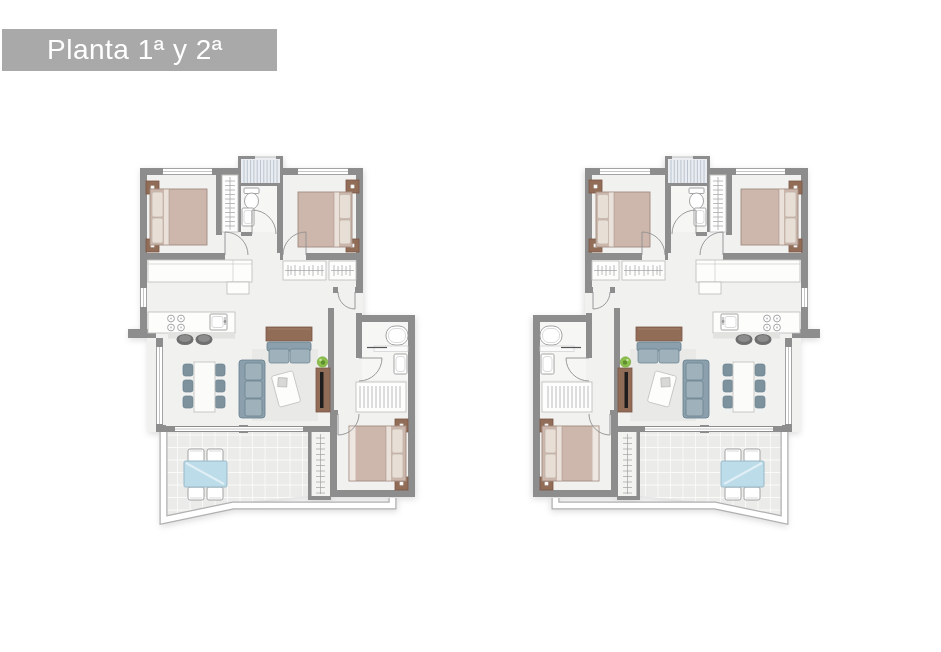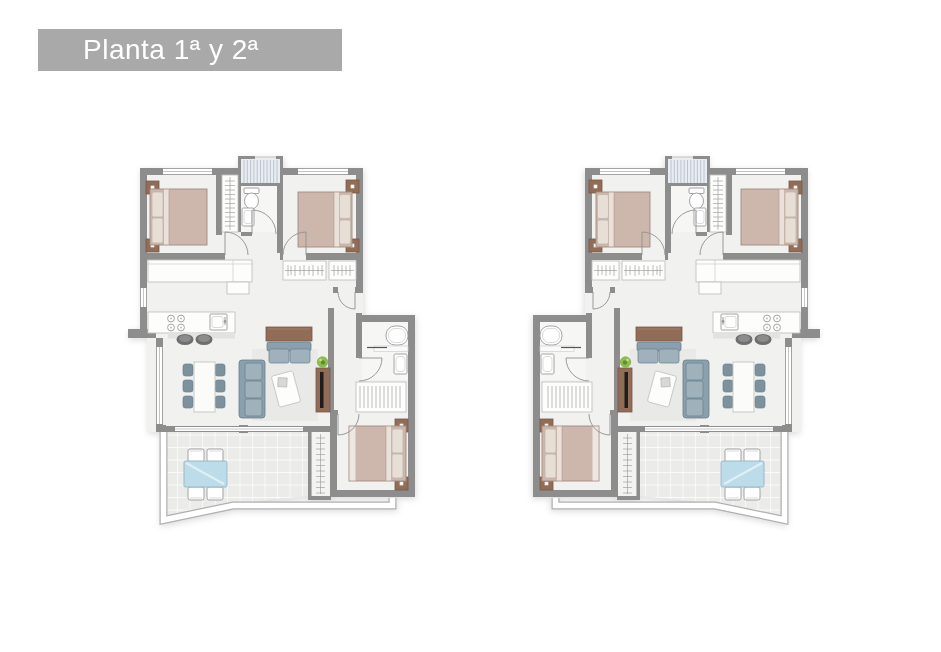--- a/index.html
+++ b/index.html
@@ -1,18 +1,18 @@
 <!DOCTYPE html>
 <html style="--banner: #a9a9a9; --wall: #8d8d8d; --floor: #f1f1f0; --floorBath: #f6f6f5; --terrace: #ebebe9; --tileLine: #ffffff; --rug: #e9e9e7; --bed: #cdb7ac; --bedEdge: #a28d81; --pillow: #e7ded6; --pillowEdge: #bfb3a8; --wood: #916d57; --woodEdge: #7a5846; --sofa: #8ba0ac; --cushion: #9fb1bb; --sofaEdge: #647f8d; --chair: #7e929e; --glassTable: #bcdcea; --glassEdge: #9ab8c6; --plant: #8cbf4d; --plantDark: #5f8f2f; --stairsBg: #e9edf2; --stairsLine: #b6bfc9; --railCase: #b0b0b0; --tv: #1e1e1e; --stool: #6f6f6f; --fixture: #9a9a9a; --hanger: #9a9a9a; --counterShade: #e2e2e0; --doorArc: #909090;"><head>
 <meta charset="utf-8">
 <style>
   html,body{margin:0;padding:0;background:#fff;}
   body{width:941px;height:652px;position:relative;overflow:hidden;font-family:"Liberation Sans",sans-serif;}
-  .banner{position:absolute;left:2px;top:29px;width:304px;height:42px;background:var(--banner,#a9a9a9);
-          color:#fff;font-size:28px;font-weight:400;letter-spacing:.5px;line-height:42px;padding-left:45px;box-sizing:border-box;margin-left:36px;}
+  .banner{position:absolute;left:2px;top:29px;width:275px;height:42px;background:var(--banner,#a9a9a9);
+          color:#fff;font-size:28px;font-weight:400;letter-spacing:.5px;line-height:42px;padding-left:45px;box-sizing:border-box;}
   .plan{position:absolute;top:148px;width:290px;height:400px;}
   .plan svg{display:block;width:290px;height:400px;filter:drop-shadow(1px 2px 3px rgba(0,0,0,.14));}
   .plan.mirrored svg{transform:scaleX(-1);}
   .wall{fill:var(--wall,#8d8d8d);}
   .floor{fill:var(--floor,#f1f1f0);}
   .bathfloor{fill:var(--floorBath,#f6f6f5);}
   .win{fill:#fff;}
   .winl{stroke:#b5b5b5;stroke-width:.8;fill:none;}
   .box{fill:#fdfdfc;stroke:#c2c2c0;stroke-width:.9;}
   .fix{fill:#fff;stroke:var(--fixture,#9a9a9a);stroke-width:.9;}

